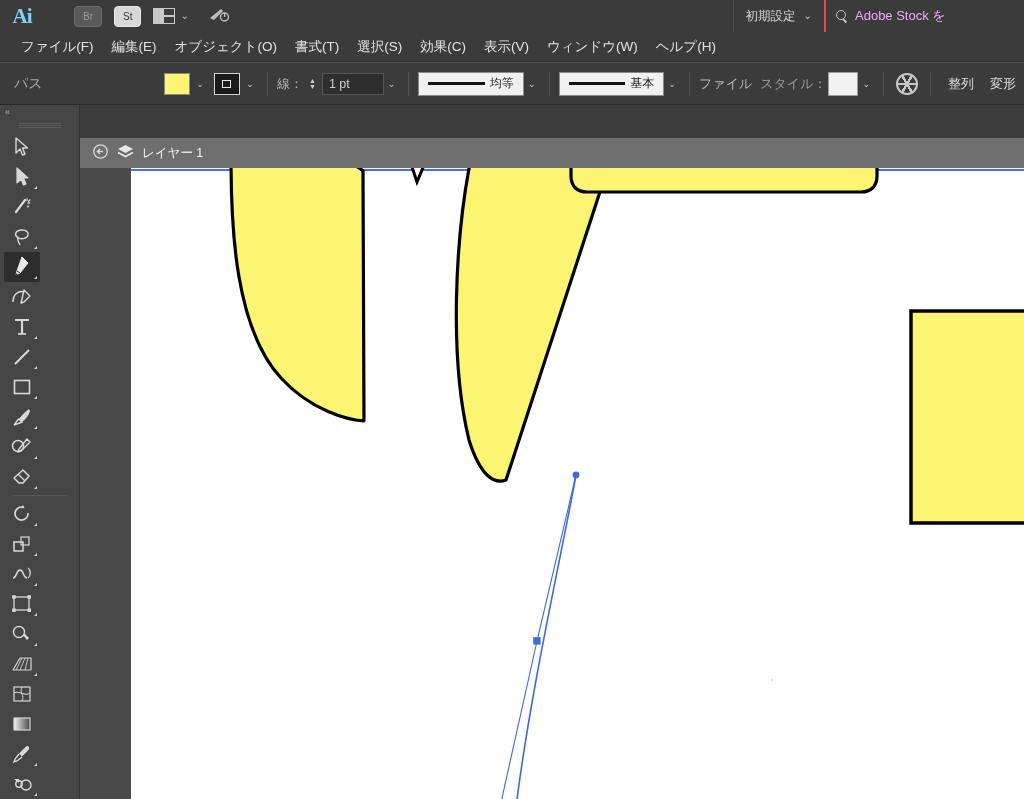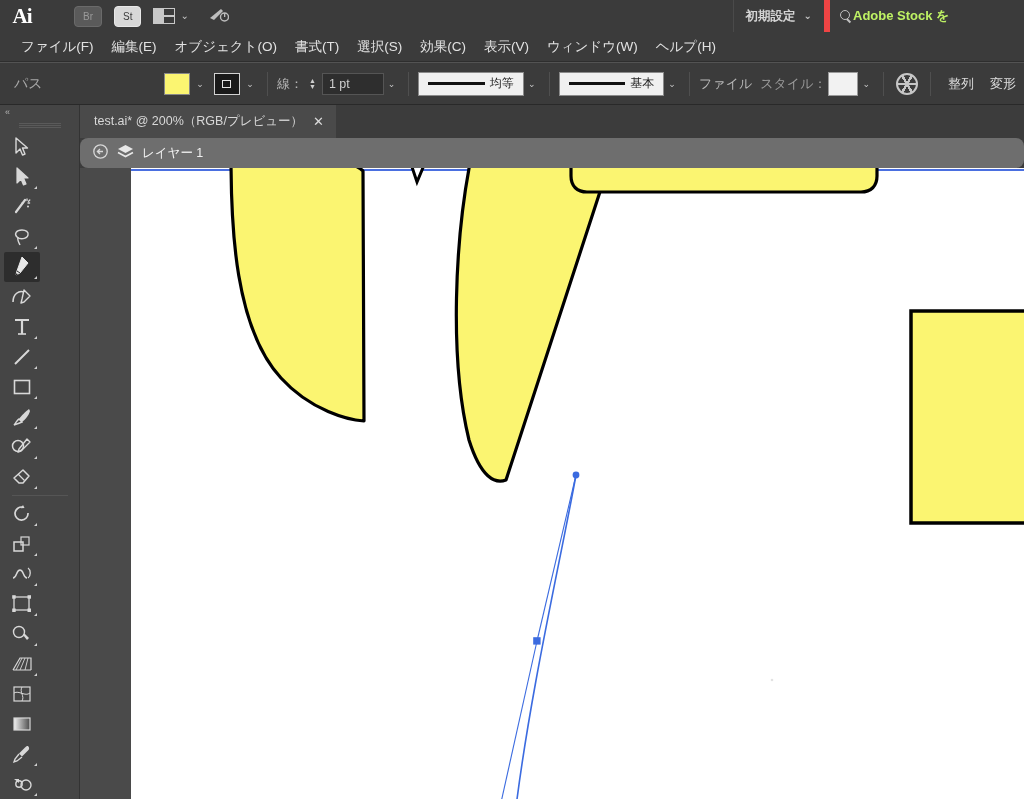--- a/index.html
+++ b/index.html
@@ -14,21 +14,21 @@
 
   
   .titlebar {
     position: absolute; left: 0; top: 0; width: 1024px; height: 32px;
     background: #3b3b3b;
     display: flex; align-items: center;
   }
   .ai-logo {
     width: 44px; height: 32px;
     display: flex; align-items: center; justify-content: center;
-    color: #ffffff; font-size: 21px; font-weight: bold;
+    color: #7dd3fc; font-size: 21px; font-weight: bold;
     font-family: "Liberation Serif", serif;
     letter-spacing: -1px;
   }
   .tb-spacer { width: 30px; }
   .tb-btn {
     height: 21px; min-width: 21px; padding: 0 8px;
     display: flex; align-items: center; justify-content: center;
     font-size: 10px; border-radius: 4px;
     margin-right: 12px;
   }
@@ -39,32 +39,32 @@
     width: 22px; height: 16px; border: 1.5px solid #c8c8c8;
     display: flex;
   }
   .arrange-icon i { display: block; height: 100%; }
   .arrange-icon i.l { width: 45%; background: #c8c8c8; }
   .arrange-icon i.r { width: 55%; border-left: 1.5px solid #c8c8c8;
      background: linear-gradient(to bottom, transparent 46%, #c8c8c8 46%, #c8c8c8 54%, transparent 54%); }
   .chev { color: #c5c5c5; font-size: 10px; line-height: 1; }
   .rocket { color: #c2c2c2; font-size: 15px; margin-left: 4px; }
 
-  .tb-right { margin-left: auto; display: flex; align-items: center; height: 32px; font-weight: bold; }
+  .tb-right { margin-left: auto; display: flex; align-items: center; height: 32px; }
   .ws-sel {
     display: flex; align-items: center; gap: 8px;
     padding: 0 12px; height: 32px;
     color: #d4d4d4; font-size: 12.5px;
     border-left: 1px solid #4a4a4a;
   }
   .stock-box {
-    display: flex; align-items: center; 
+    display: flex; align-items: center; gap: 6px;
     padding: 0 10px; height: 32px;
-    border-left: 6px solid #ef4444;
-    color: #bef264; font-size: 13px;
+    border-left: 2px solid #ef4444;
+    color: #f0abfc; font-size: 13px;
     min-width: 200px;
   }
   .mag { position: relative; width: 13px; height: 13px; flex: none; }
   .mag::before {
     content: ''; position: absolute; left: 0; top: 0;
     width: 8px; height: 8px; border: 1.6px solid #c0c0c0; border-radius: 50%;
   }
   .mag::after {
     content: ''; position: absolute; left: 7px; top: 8px;
     width: 5px; height: 1.6px; background: #c0c0c0; transform: rotate(45deg);
@@ -174,21 +174,20 @@
     height: 33px; display: flex; align-items: center; gap: 10px;
     padding: 0 12px 0 14px; background: #4a4a4a;
     color: #d8d8d8; font-size: 12.5px; white-space: nowrap;
   }
   .tabclose { color: #dcdcdc; font-size: 13px; font-weight: bold; }
 
   .layerbar {
     position: absolute; left: 0; top: 33px; width: 944px; height: 30px;
     background: #6e6e6e; display: flex; align-items: center; gap: 8px;
     padding-left: 12px;
-    border-radius: 8px;
   }
   .layerbar .backarrow { color: #d5d5d5; font-size: 15px; }
   .layerbar .lname { color: #f0f0f0; font-size: 12.5px; }
   .layericon { display: block; }
 
   .canvaswrap {
     position: absolute; left: 0; top: 63px; width: 944px; height: 631px;
     background: #4a4a4a;
   }
   .leftgutter {
@@ -487,26 +486,20 @@
           </svg>
         <i class="corner"></i>
       </div>
 
     </div>
 
   </div>
 
   <div class="docarea">
 
-    <div class="tabbar">
-      <div class="doctab">
-        <span>test.ai* @ 200%（RGB/プレビュー）</span>
-        <span class="tabclose">✕</span>
-      </div>
-    </div>
 
     <div class="layerbar">
       <span class="backarrow">
         <svg width="17" height="15" viewBox="0 0 17 15">
             <circle cx="8.5" cy="7.5" r="6.7" fill="none" stroke="#d8d8d8" stroke-width="1.3"></circle>
             <path d="M11 7.5 L6 7.5 M8 5 L5.4 7.5 L8 10" fill="none" stroke="#d8d8d8" stroke-width="1.3"></path>
           </svg>
       </span>
       <span class="layericon">
         <svg width="17" height="15" viewBox="0 0 17 15">

